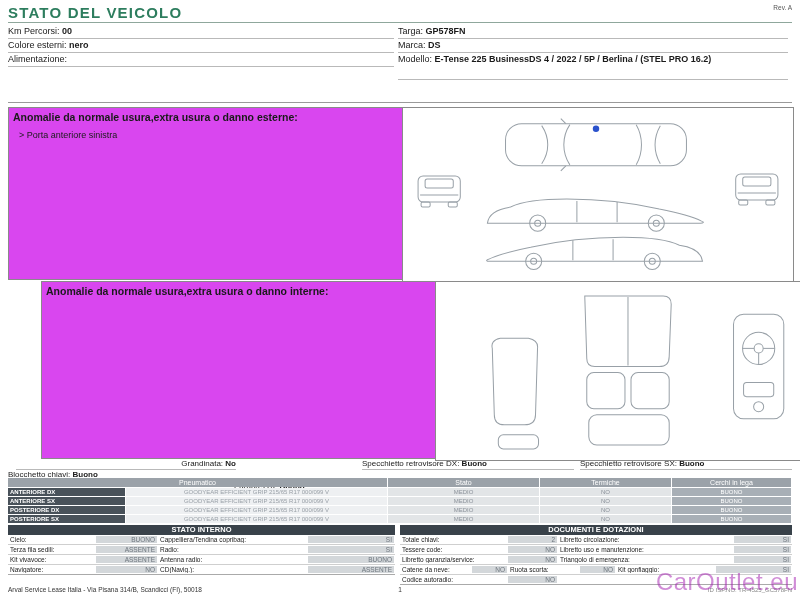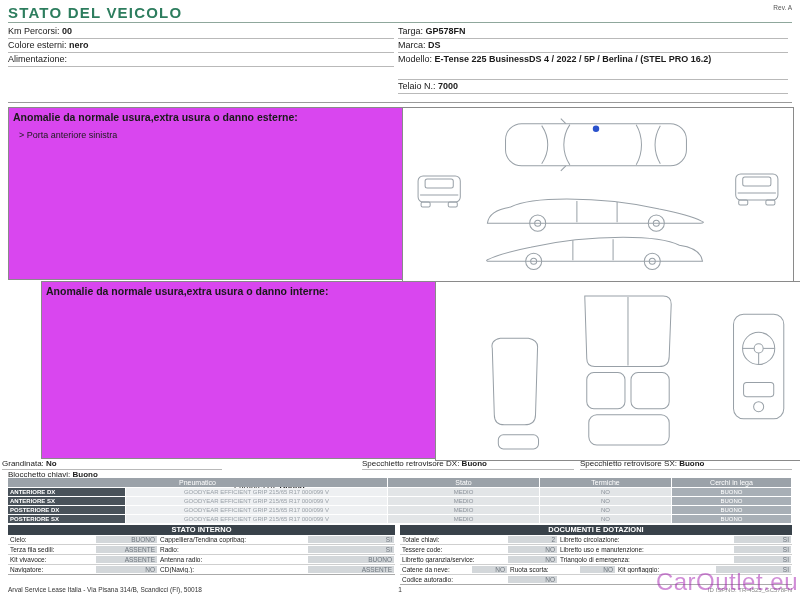--- a/index.html
+++ b/index.html
@@ -22,21 +22,21 @@
   .section.ext{top:107px;height:171px;}
   .section.int{top:281px;height:176px;margin-left:33px;}
   .sec-heading{font-size:10.5px;font-weight:bold;padding:3px 4px 1px;}
   .sec-item{font-size:9px;padding:6px 2px 0 10px;}
   .diagram-panel{position:absolute;top:-1px;right:-1px;height:calc(100% + 2px);width:390px;border:1px solid #8a8a8a;background:#fff;}
   .diagram-panel svg{position:absolute;left:0;top:0;width:100%;height:100%;}
   .sketch{stroke:#98a0a7;fill:none;stroke-width:1;}
 
   .cond{position:absolute;font-size:8px;line-height:10px;border-bottom:1px solid #b9b9b9;white-space:nowrap;overflow:hidden;}
   .cond .val{font-weight:bold;}
-  .cond-grandinata{left:2px;top:459px;width:220px;}
+  .cond-grandinata{left:16px;top:459px;width:220px;text-align:right;}
   .cond-parabrezza{left:234px;top:482px;width:122px;}
   .cond-spdx{left:362px;top:459px;width:212px;}
   .cond-spsx{left:580px;top:459px;width:212px;}
   .cond-blocchetto{left:8px;top:470px;width:220px;}
 
   .tire-table{position:absolute;left:8px;top:478px;width:784px;}
   .tt-head{display:grid;grid-template-columns:380px 152px 132px 120px;}
   .tt-head > div{background:#9ba2a9;color:#fff;font-size:7px;line-height:8px;text-align:center;padding:0.5px 0;border-right:1px solid #fff;overflow:hidden;}
   .tt-row{display:grid;grid-template-columns:118px 262px 152px 132px 120px;margin-top:1px;}
   .tt-row > div{font-size:6px;line-height:8px;padding:0 2px;border-right:1px solid #fff;white-space:nowrap;overflow:hidden;}
@@ -91,24 +91,20 @@
       <span class="lbl">Targa:</span>
       <span class="val">GP578FN</span>
     </div>
     <div class="field-row">
       <span class="lbl">Marca:</span>
       <span class="val">DS</span>
     </div>
     <div class="field-row" style="min-height:26px;">
       <span class="lbl">Modello:</span>
       <span class="val">E-Tense 225 BusinessDS 4 / 2022 / 5P / Berlina / (STEL PRO 16.2)</span>
-    </div>
-    <div class="field-row">
-      <span class="lbl">Telaio N.:</span>
-      <span class="val">7000</span>
     </div>
   </div>
 
   <div class="divider"></div>
 
   <div class="section ext">
     <div class="sec-heading">Anomalie da normale usura,extra usura o danno esterne:</div>
     <div class="sec-item">&gt; Porta anteriore sinistra</div>
     <div class="diagram-panel">
       <svg viewBox="0 0 388 169">

